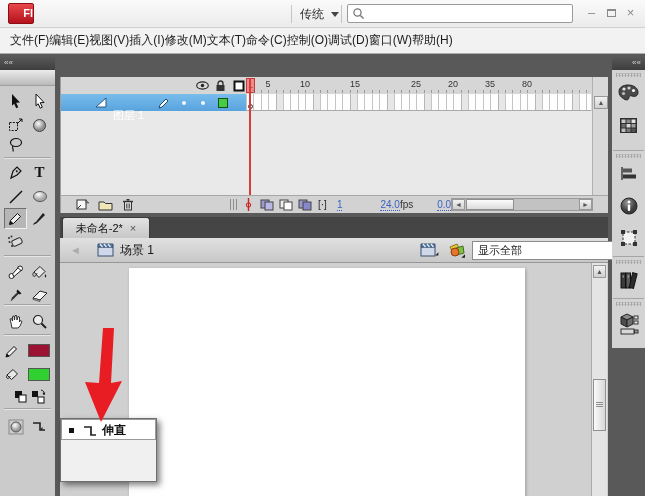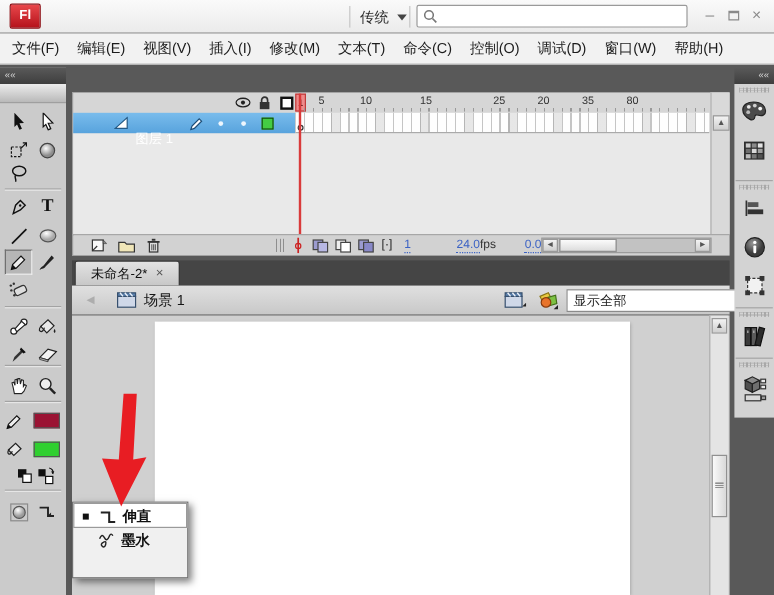--- a/index.html
+++ b/index.html
@@ -1,29 +1,29 @@
 <!DOCTYPE html>
 <html><head>
 <meta charset="utf-8">
 <style>
   html,body{margin:0;padding:0;background:#888;}
   *{box-sizing:border-box;font-family:"Liberation Sans","DejaVu Sans",sans-serif;}
   .screen{position:relative;width:645px;height:496px;overflow:hidden;background:#595959;box-shadow:0 0 0 1px #444;}
   .abs{position:absolute;}
   
   .titlebar{left:0;top:0;width:645px;height:28px;background:linear-gradient(#fafafa,#ebebeb);border-bottom:1px solid #cfcfcf;}
-  .fl-logo{left:8px;top:3px;width:26px;height:21px;background:linear-gradient(#e8474b,#b5121b);border:1px solid #8c0d13;border-radius:2px;color:#fff;font-weight:bold;font-size:11px;text-align:center;line-height:19px;}
+  .fl-logo{left:8px;top:3px;width:26px;height:21px;background:linear-gradient(#e8474b,#b5121b);border:1px solid #8c0d13;border-radius:2px;color:#fff;font-weight:bold;font-size:11px;text-align:right;line-height:19px;}
   .vsep{top:5px;width:1px;height:18px;background:#c6c6c6;}
   .workspace{left:300px;top:5px;height:18px;font-size:12px;color:#2a2a2a;display:flex;align-items:center;gap:7px;cursor:default;}
   .caret{width:0;height:0;border-left:4px solid transparent;border-right:4px solid transparent;border-top:5px solid #444;}
   .searchbox{left:347px;top:4px;width:226px;height:19px;background:#fff;border:1px solid #9a9a9a;border-radius:2px;display:flex;align-items:center;padding-left:4px;}
   .winbtn{top:6px;width:15px;height:15px;color:#8a8a8a;font-size:13px;line-height:14px;text-align:center;}
   .maxglyph{margin:3px auto 0;width:9px;height:8px;border:1px solid #8a8a8a;border-top-width:2px;}
   
-  .menubar{left:0;top:28px;width:645px;height:26px;background:#f2f2f2;border-bottom:1px solid #adadad;display:flex;align-items:center;gap:15px;padding-left:10px;font-size:12px;color:#1c1c1c;}
+  .menubar{left:0;top:28px;width:645px;height:26px;background:#f2f2f2;border-bottom:1px solid #adadad;display:flex;align-items:center;padding-left:10px;font-size:12px;color:#1c1c1c;}
   .menubar span{cursor:default;}
   
   .tabstrip{background:#454545;}
   .tab{background:linear-gradient(#e3e3e3,#c7c7c7);border:1px solid #3a3a3a;border-bottom:none;border-radius:3px 3px 0 0;color:#111;font-size:11px;display:flex;align-items:center;justify-content:center;gap:5px;}
   
   .tools{left:0;top:56px;width:55px;height:440px;background:#cbcbcb;}
   .phead{left:0;top:0;width:100%;height:14px;background:linear-gradient(#5a5a5a,#3e3e3e);color:#cfcfcf;font-size:8px;line-height:13px;padding:0 4px;}
   .pgrip{left:0;top:14px;width:55px;height:16px;background:linear-gradient(#ececec,#b9b9b9);border-bottom:1px solid #9f9f9f;}
   .tool{width:23px;height:21px;display:flex;align-items:center;justify-content:center;}
   .tool.selected{background:#b6b6b6;border:1px solid #707070;border-right-color:#efefef;border-bottom-color:#efefef;}
@@ -549,25 +549,19 @@
   </div>
 
   <div class="abs popup">
     <div class="prow sel">
       <span class="bullet"></span>
       <svg class="picon" width="16" height="15" viewBox="0 0 16 15">
           <polyline points="2,4 9,4 9,12 14,12" fill="none" stroke="#222" stroke-width="1.7"></polyline>
         </svg>
       <span class="plabel">伸直</span>
     </div>
-    <div class="prow">
-      <svg class="picon" width="16" height="15" viewBox="0 0 16 15">
-          <path d="M2,6 q2,-5 4,-1 q2,4 4,-1 q1.5,-3.5 3,-.5 M5,9 q3,-2 2,2 q-1,3 -3,1 q-1.5,-1.5 1,-3" fill="none" stroke="#222" stroke-width="1.2"></path>
-        </svg>
-      <span class="plabel">墨水</span>
-    </div>
   </div>
 
   <svg class="abs" style="left:78px;top:328px;" width="52" height="98" viewBox="0 0 52 98">
     <polygon points="25,0 36,0 33,55 44,53 23,94 7,54 21,55" fill="#e81d23"></polygon>
   </svg>
 
 </div>
 
 </body></html>

